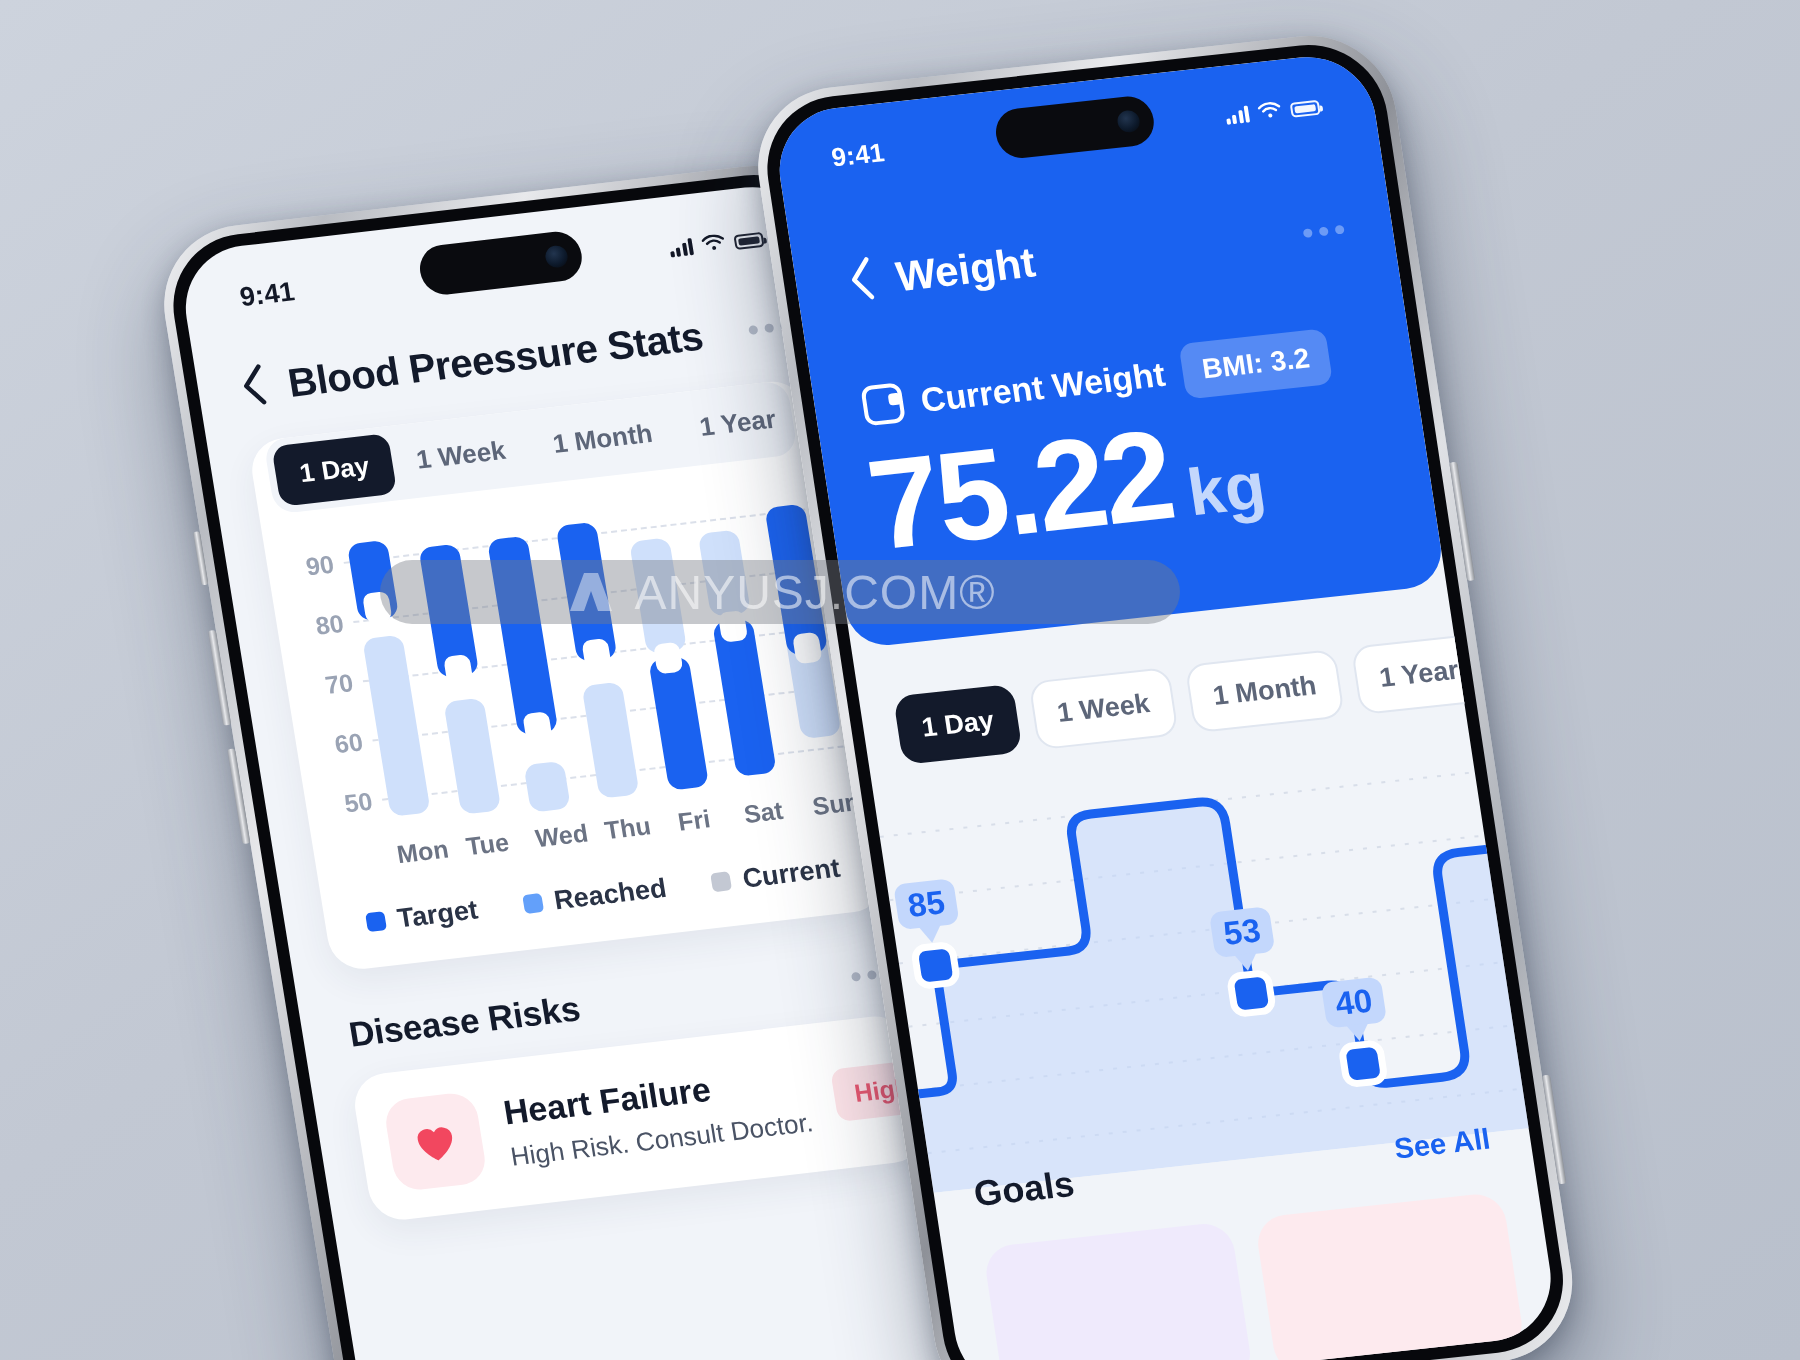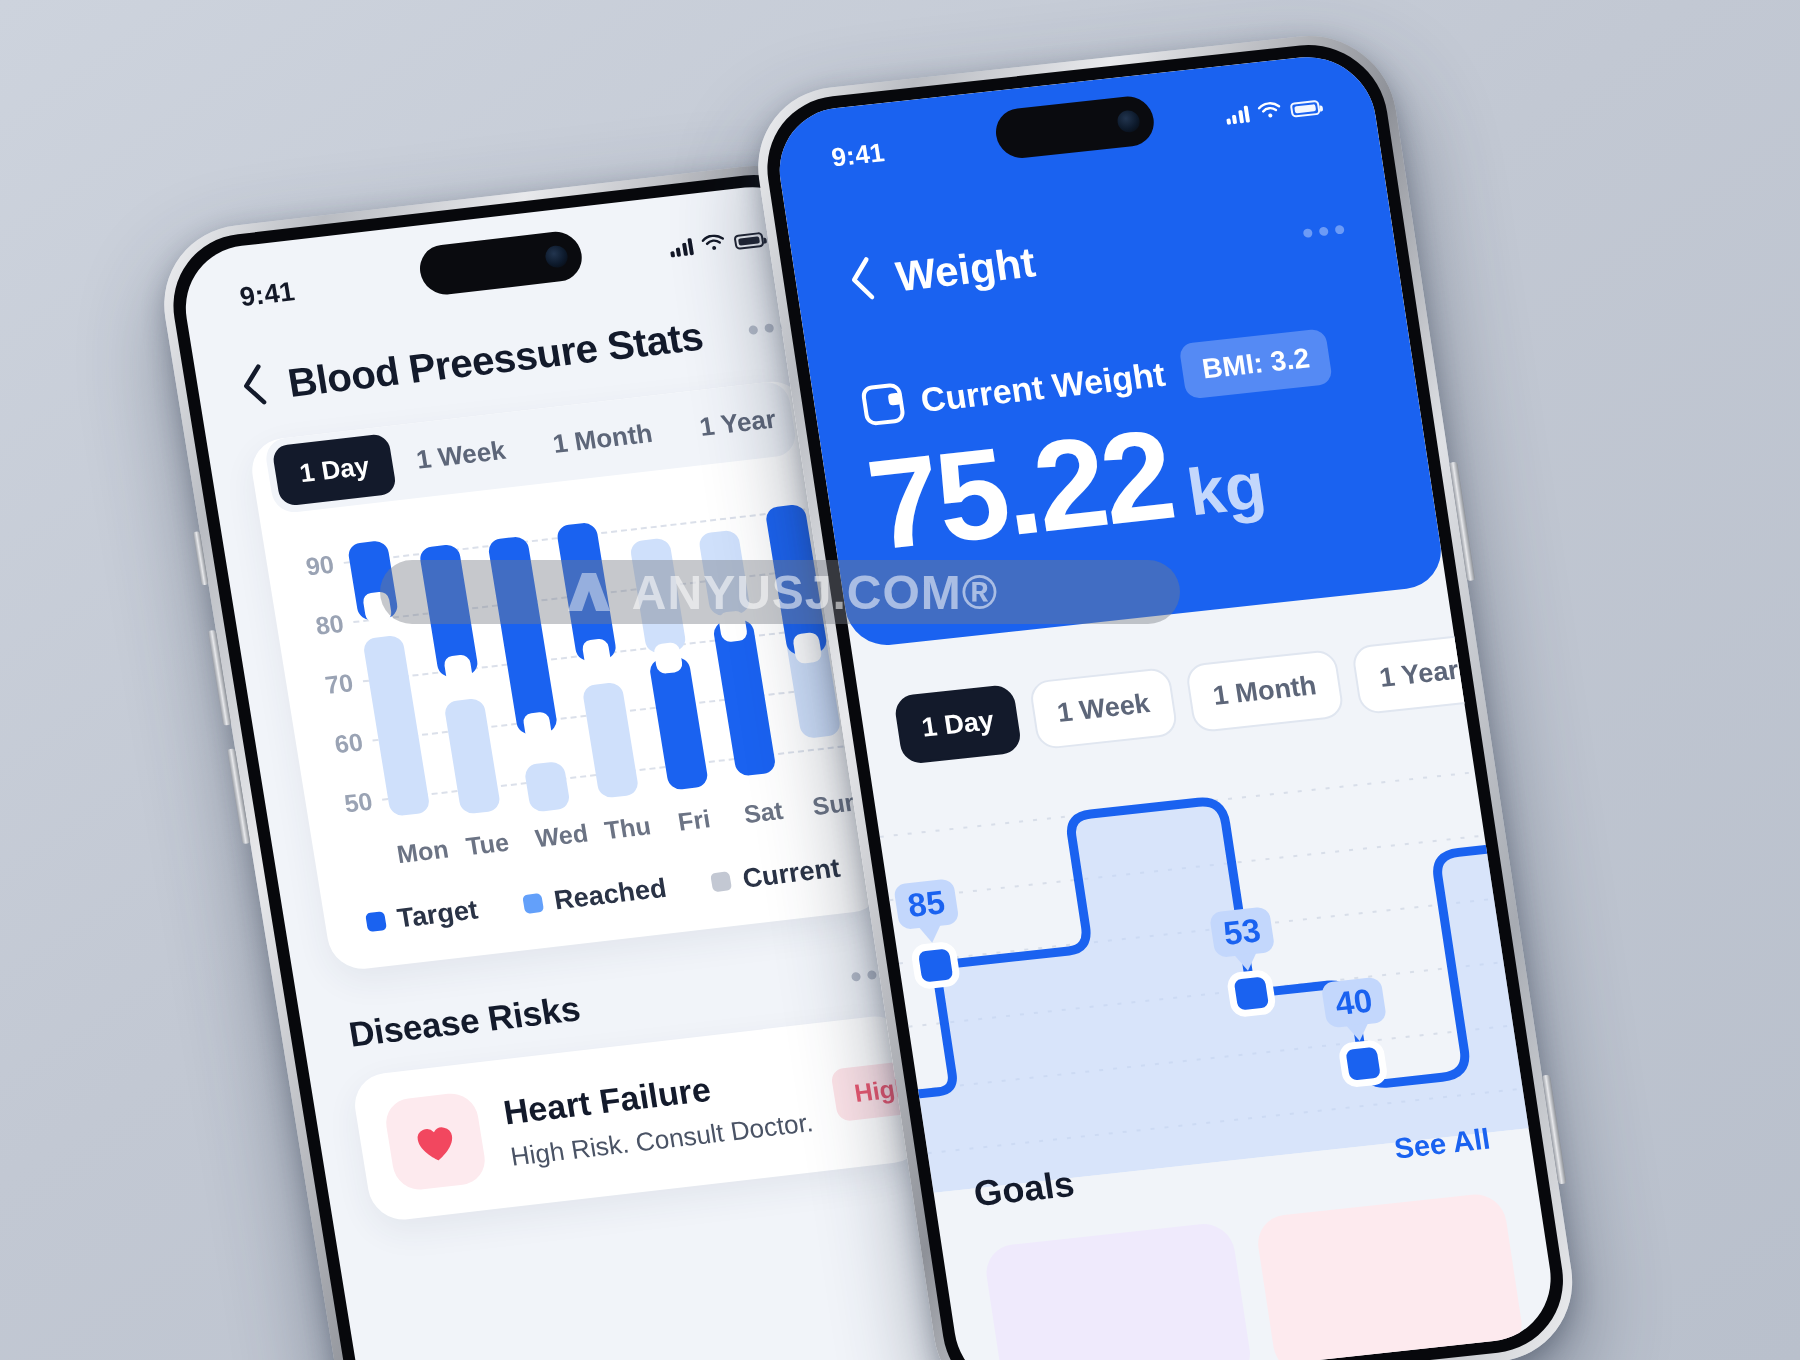--- a/index.html
+++ b/index.html
@@ -167,21 +167,21 @@
   .g-card { flex:1 1 0; height: 160px; border-radius:30px; }
 
   
   .wm {
     position:absolute; left: 380px; top: 560px; width: 800px; height: 64px;
     background: rgba(120,124,133,.42);
     border-radius: 32px;
     display:flex; align-items:center; justify-content:center; gap: 14px;
     z-index: 60; pointer-events:none;
   }
-  .wm-text { font-size:48px; font-weight:700; color:rgba(255,255,255,.55);
+  .wm-text { font-size:48px; font-weight:400; color:rgba(255,255,255,.55);
              letter-spacing: 1px; white-space:nowrap; }
 </style>
 </head>
 <body>
 
 <div class="stage"></div>
 
 <div class="phone" id="phone-left">
   <div class="frame"></div>
   <div class="side-btn" style="left:-7px; top:300px; width:7px; height:54px;"></div>

